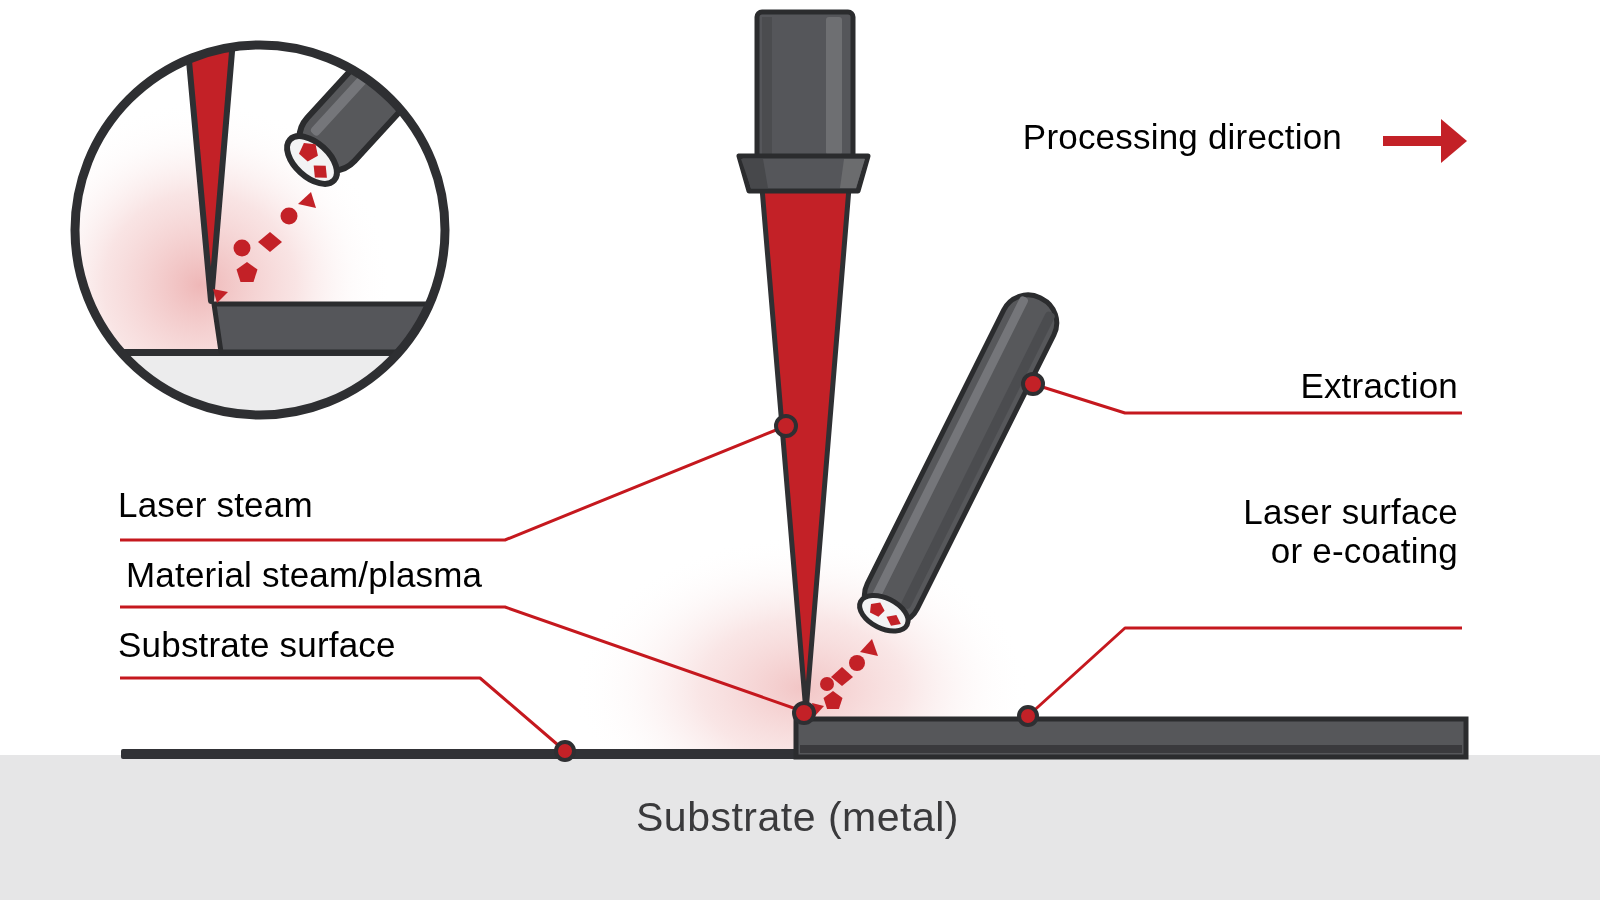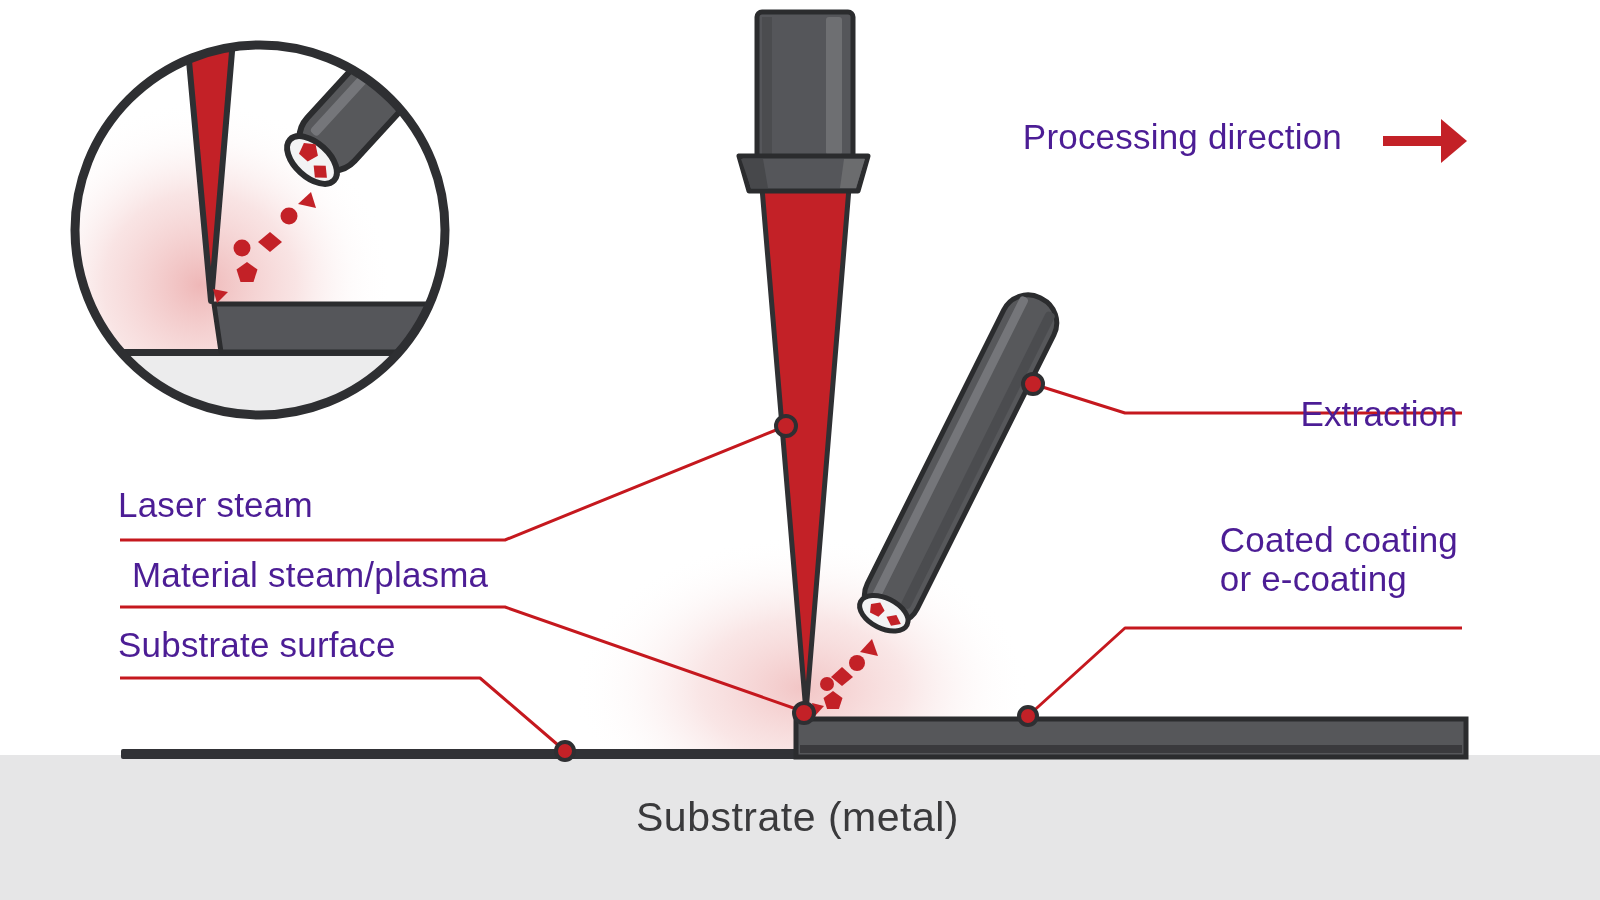--- a/index.html
+++ b/index.html
@@ -2,24 +2,24 @@
 <html><head>
 <meta charset="utf-8">
 <style>
   html,body{margin:0;padding:0;background:#ffffff;}
   .stage{
     position:relative;width:1600px;height:900px;background:#ffffff;
     overflow:hidden;font-family:"Liberation Sans", sans-serif;
   }
   .stage svg{position:absolute;left:0;top:0;}
   .lbl{
-    position:absolute;font-size:35px;color:#4c1d95;white-space:nowrap;
+    position:absolute;font-size:35px;color:#000000;white-space:nowrap;
     letter-spacing:0.2px;
   }
-  .lbl.right{margin-top:28px;}
+  .lbl.right{text-align:right;}
   .coated-block{line-height:39px;}
   .substrate-lbl{
     position:absolute;left:0;top:794px;width:1595px;text-align:center;
     font-size:41px;color:#3a3a3c;letter-spacing:0.5px;
   }
 </style>
 </head>
 <body>
 
 <div class="stage">
@@ -133,24 +133,24 @@
     <circle cx="260" cy="230" r="185" fill="none" stroke="#2e2f32" stroke-width="9"></circle>
   </g>
 </svg>
 
 <div class="lbl" style="right:258px;top:117px;">Processing direction</div>
 
 <div class="lbl right" style="right:142px;top:366px;">Extraction</div>
 
 <div class="lbl" style="left:118px;top:485px;">Laser steam</div>
 
-<div class="lbl" style="left:132px;top:555px;">Material steam/plasma</div>
+<div class="lbl" style="left:126px;top:555px;">Material steam/plasma</div>
 
 <div class="lbl" style="left:118px;top:625px;">Substrate surface</div>
 
 <div class="lbl right coated-block" style="right:142px;top:492px;">
-  <div>Coated coating</div>
+  <div>Laser surface</div>
   <div>or e-coating</div>
 </div>
 
 <div class="substrate-lbl">Substrate (metal)</div>
 
 </div>
 
 </body></html>

